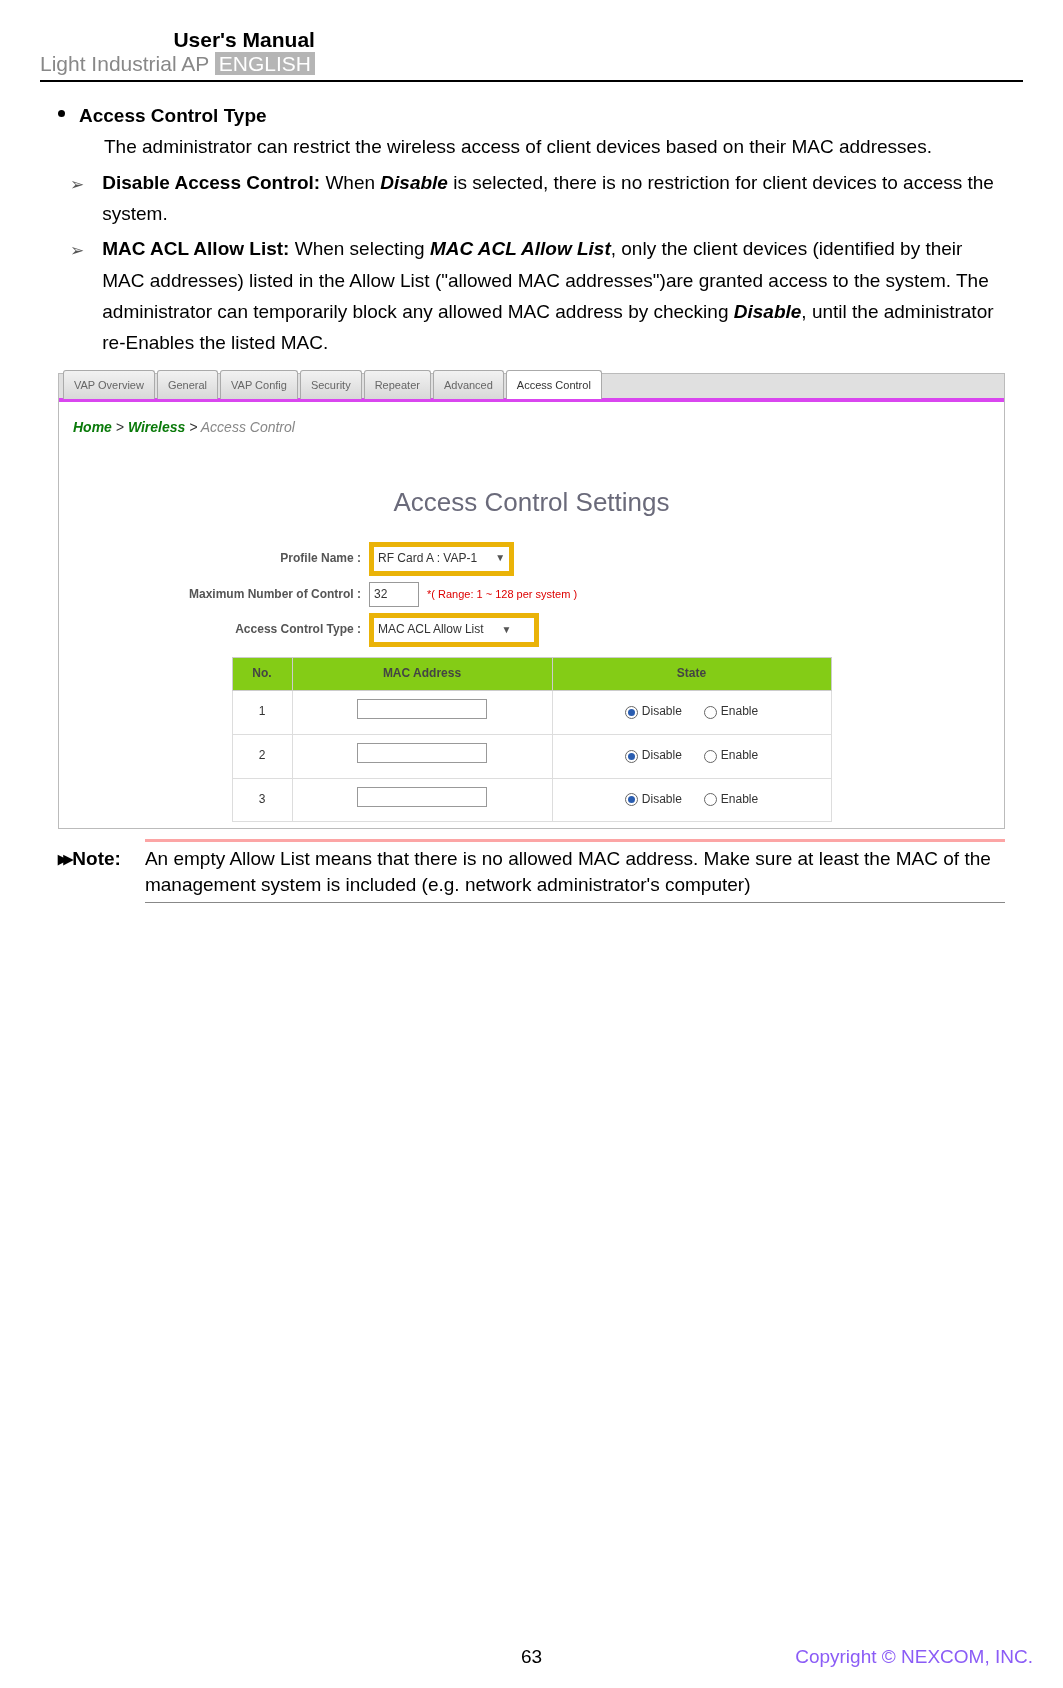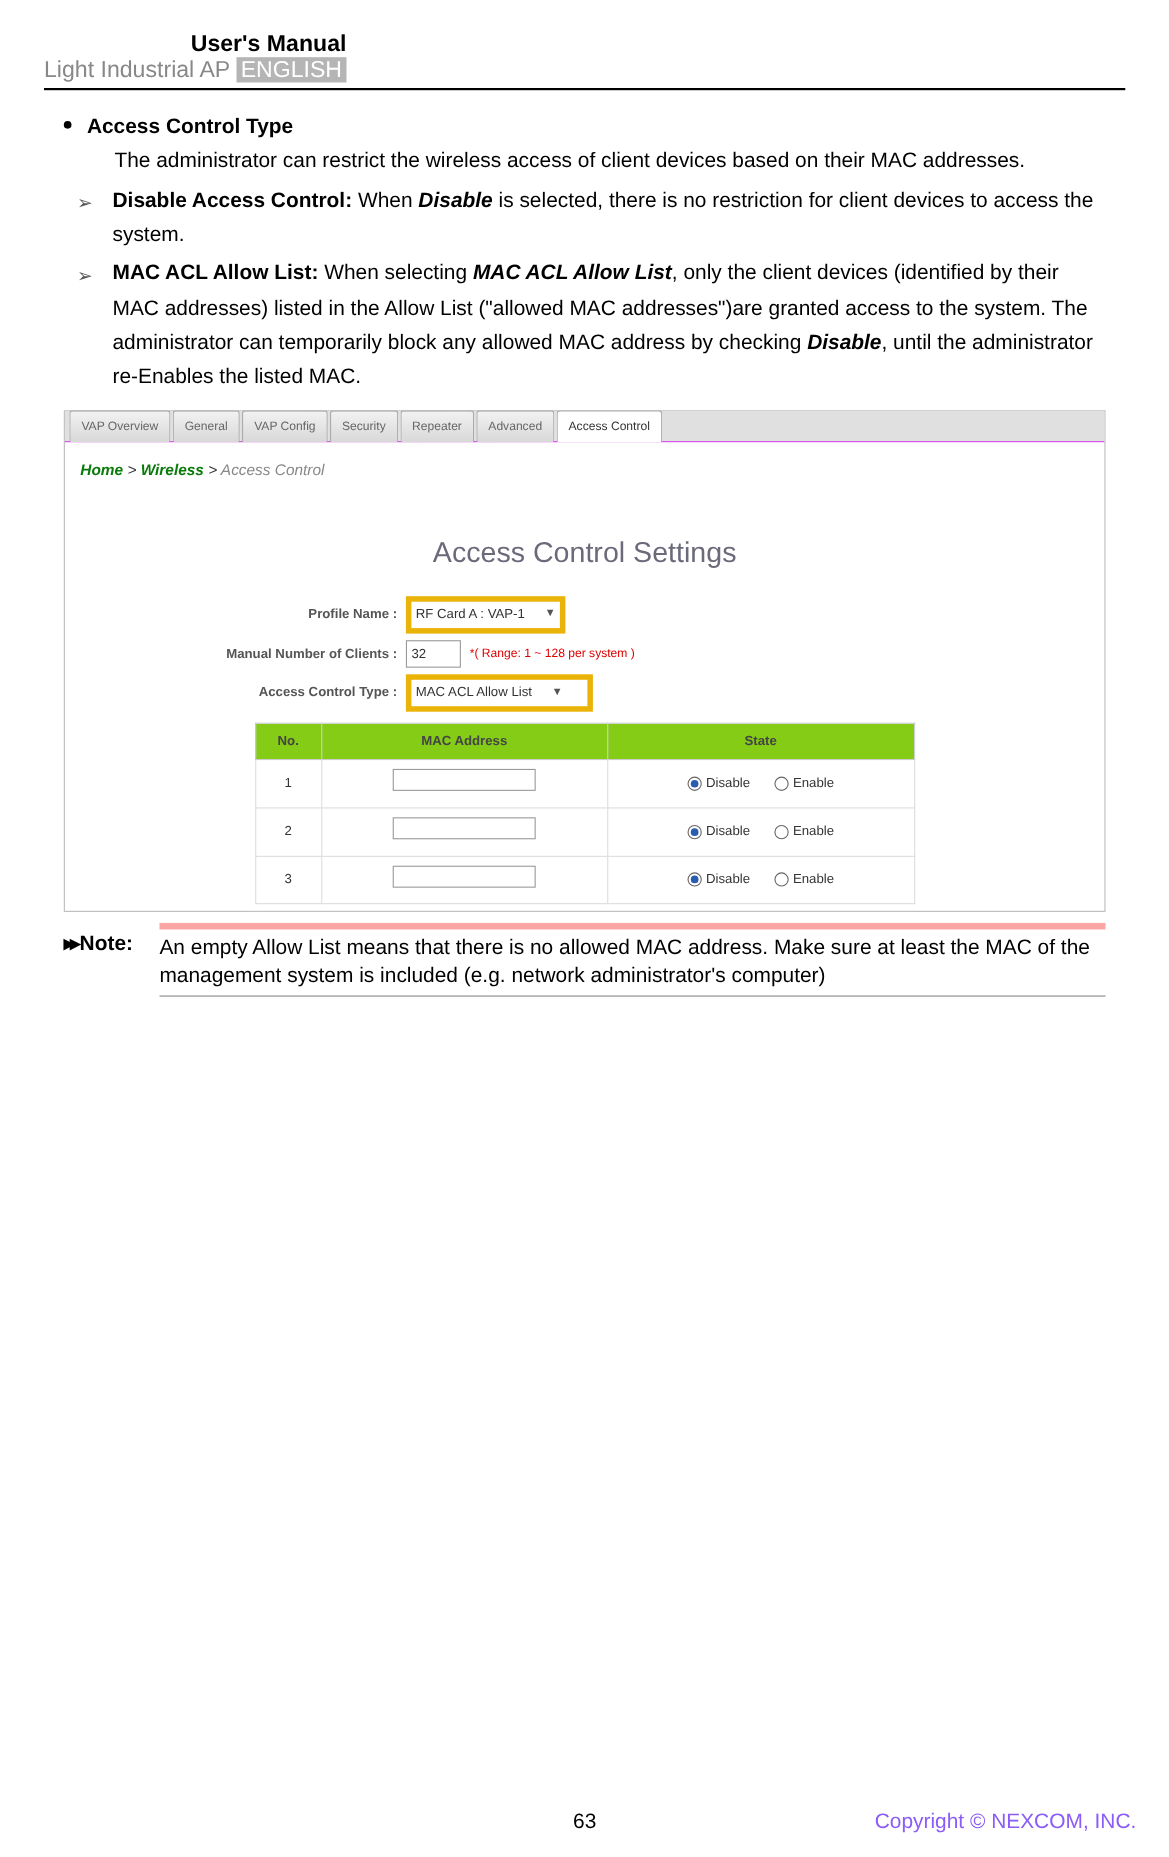--- a/index.html
+++ b/index.html
@@ -88,21 +88,21 @@
   .ui {
     border: 1px solid #bbb;
     font-family: Verdana, Arial, sans-serif;
     font-size: 12px;
     color: #333;
     background: #fff;
   }
   .tabs {
     display: flex;
     background: #e0e0e0;
-    border-bottom: 1px solid #d946ef;
+    border-bottom: 4px solid #d946ef;
     height: 28px;
     align-items: flex-end;
     padding-left: 4px;
     gap: 2px;
   }
   .tab {
     padding: 5px 10px;
     font-size: 11px;
     color: #666;
     background: linear-gradient(#f2f2f2,#d8d8d8);
@@ -219,21 +219,21 @@
   }
   .note-label {
     font-weight: bold;
     font-size: 19px;
     white-space: nowrap;
     padding-top: 4px;
   }
   .note-label::before { content: "▸▸ "; letter-spacing:-4px; margin-right:2px;}
   .note-text {
     flex: 1;
-    border-top: 6px solid #fca5a5;
+    border-top: 3px solid #fca5a5;
     border-bottom: 1px solid #888;
     padding: 4px 0;
     font-size: 19px;
     line-height: 1.35;
   }
   .page-footer {
     position: absolute;
     bottom: 20px;
     left: 0; right: 0;
     text-align: center;
@@ -307,21 +307,21 @@
         <div class="ui-title">Access Control Settings</div>
 
         <div class="form-row">
           <div class="form-label">Profile Name :</div>
           <div class="sel">
             <span>RF Card A : VAP-1</span>
             <span class="arrow">▼</span>
           </div>
         </div>
         <div class="form-row">
-          <div class="form-label">Manual Number of Clients :</div>
+          <div class="form-label">Maximum Number of Control :</div>
           <span class="inp">32</span>
           <span class="range-note">*( Range: 1 ~ 128 per system )</span>
         </div>
         <div class="form-row">
           <div class="form-label">Access Control Type :</div>
           <div class="sel" style="min-width:170px">
             <span>MAC ACL Allow List</span>
             <span class="arrow">▼</span>
           </div>
         </div>

